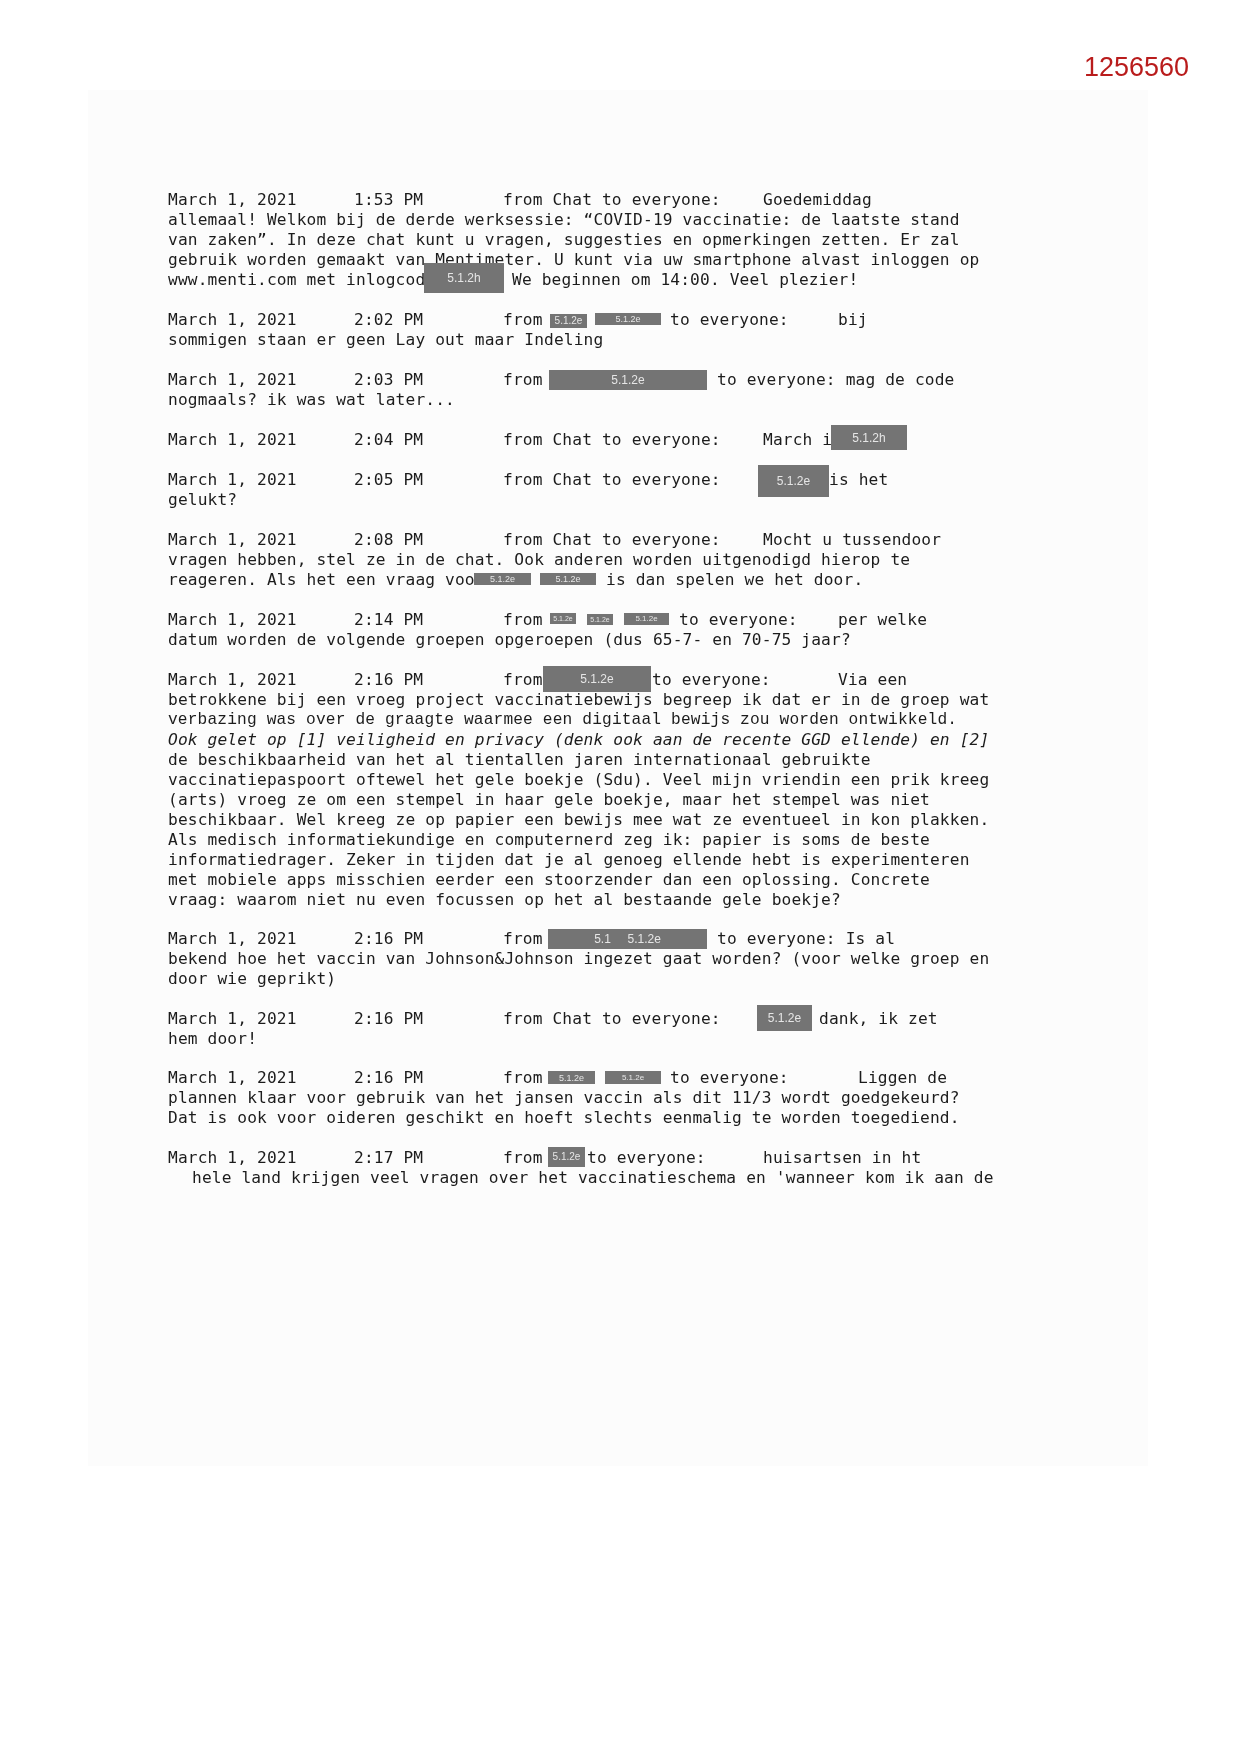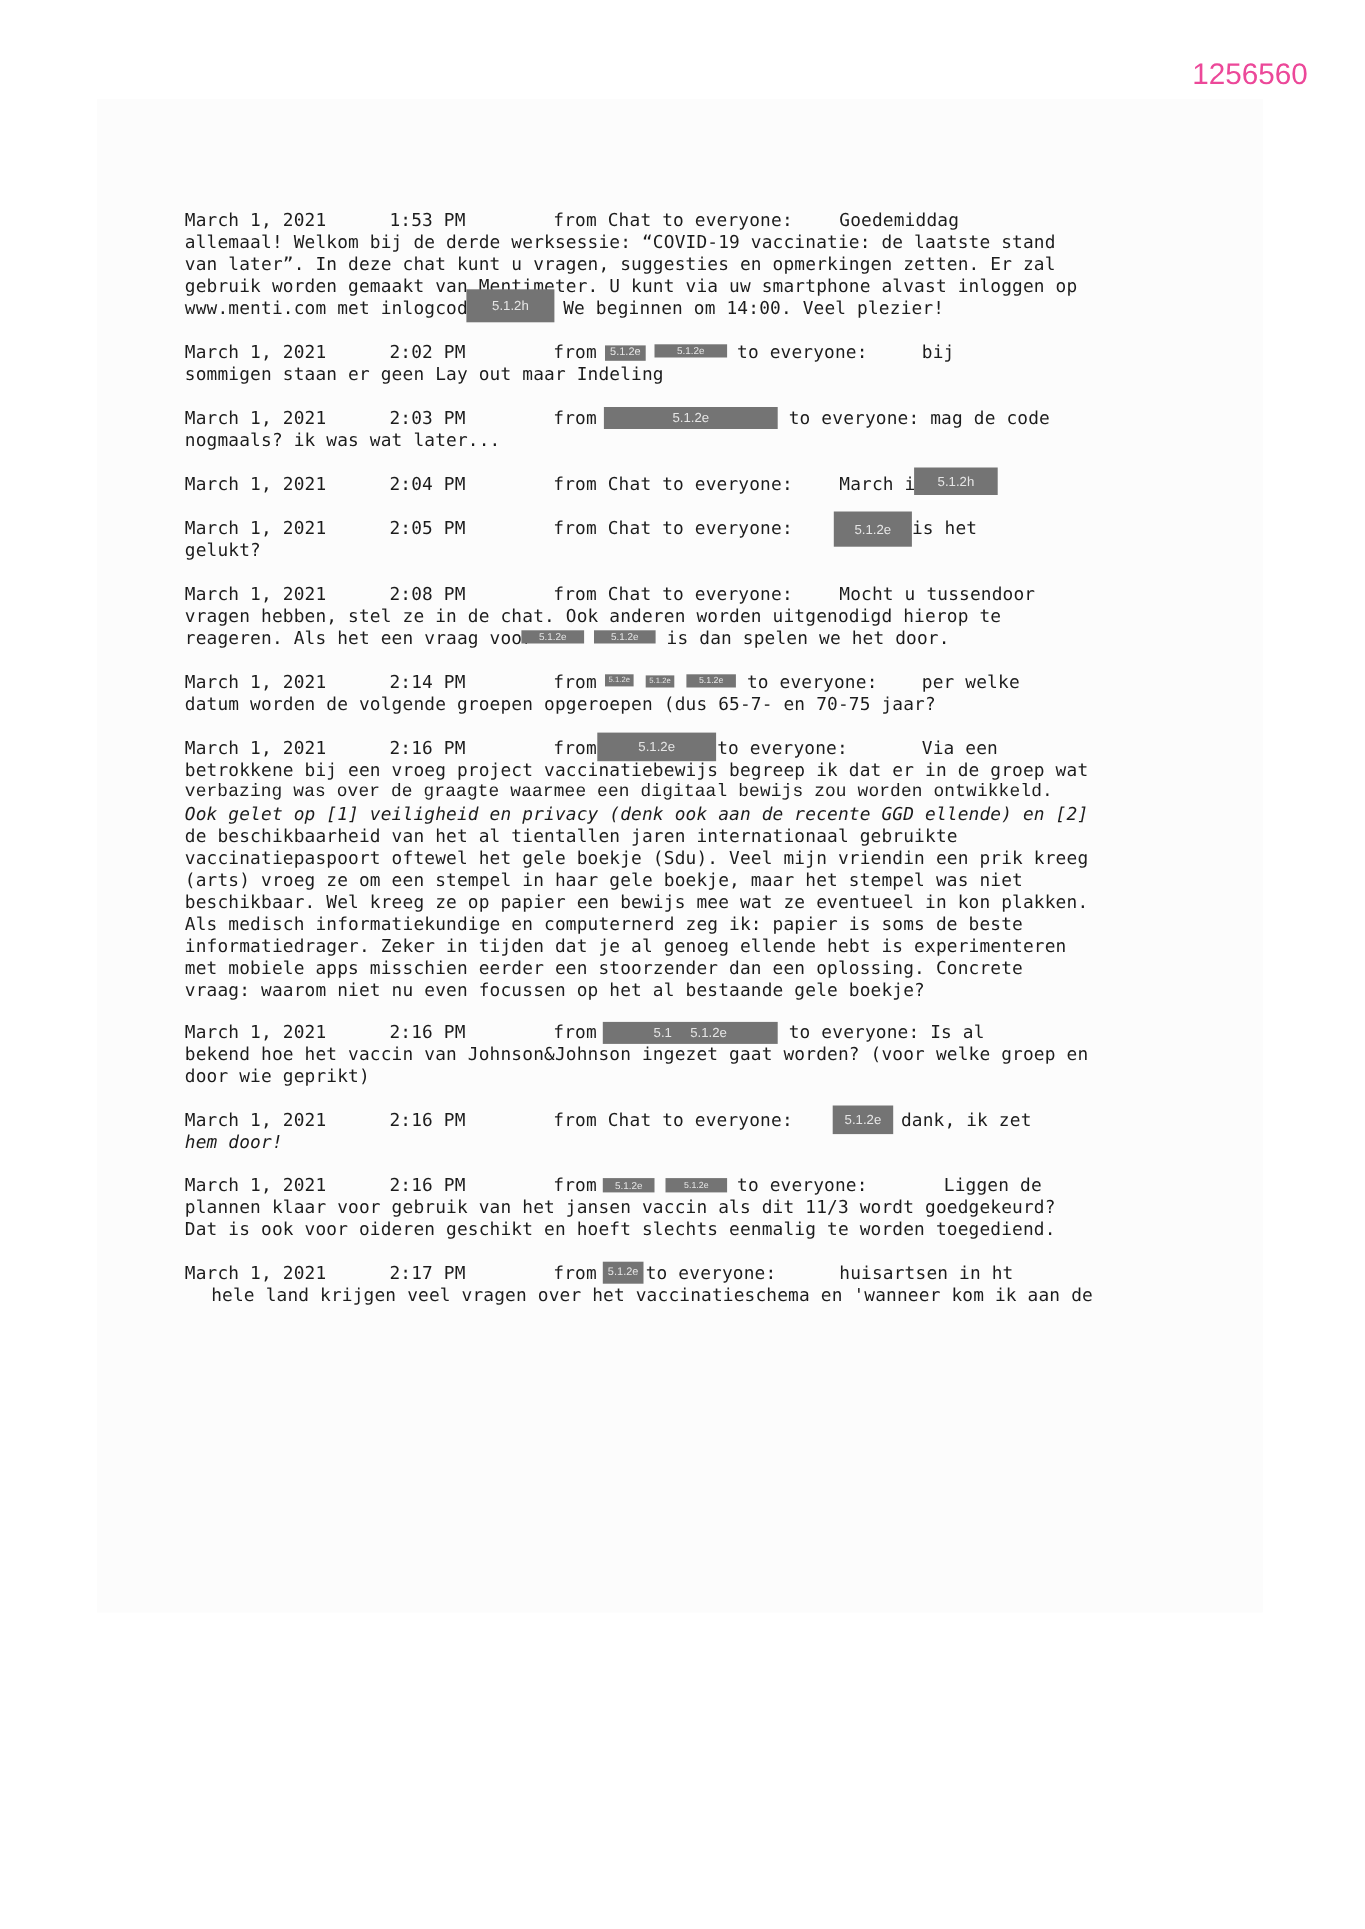--- a/index.html
+++ b/index.html
@@ -4,21 +4,21 @@
 <style>
   html, body { margin: 0; padding: 0; }
   body {
     width: 1241px; height: 1754px; position: relative;
     background: #ffffff; overflow: hidden;
     font-family: "DejaVu Sans Mono", "Liberation Mono", monospace;
   }
   .doc-number {
     position: absolute; top: 52px; right: 52px;
     font-family: "Liberation Sans", sans-serif;
-    font-size: 27px; color: #ec4899;
+    font-size: 27px; color: #b91c1c;
   }
   .panel {
     position: absolute; left: 88px; top: 90px;
     width: 1060px; height: 1376px;
     background: #fcfcfc;
   }
   .line {
     position: absolute; left: 168px;
     font-size: 16.2px; line-height: 20px; height: 20px;
     color: #1c1c1c; white-space: pre;
@@ -40,21 +40,21 @@
 <div class="panel"></div>
 
 <div>
   <div class="line" style="top:190px;">
     <span class="seg" style="left:0">March 1, 2021</span>
     <span class="seg" style="left:186px">1:53 PM</span>
     <span class="seg" style="left:335px">from Chat to everyone:</span>
     <span class="seg" style="left:595px">Goedemiddag</span>
   </div>
   <div class="line" style="top:210px;">allemaal! Welkom bij de derde werksessie: “COVID-19 vaccinatie: de laatste stand</div>
-  <div class="line" style="top:230px;">van later”. In deze chat kunt u vragen, suggesties en opmerkingen zetten. Er zal</div>
+  <div class="line" style="top:230px;">van zaken”. In deze chat kunt u vragen, suggesties en opmerkingen zetten. Er zal</div>
   <div class="line" style="top:250px;">gebruik worden gemaakt van Mentimeter. U kunt via uw smartphone alvast inloggen op</div>
   <div class="line" style="top:270px;">
     <span class="seg" style="left:0">www.menti.com met inlogcode</span>
     <span class="redact" style="left:256px; top:-7px; width:80px; height:30px; font-size:12px;">5.1.2h</span>
     <span class="seg" style="left:344px">We beginnen om 14:00. Veel plezier!</span>
   </div>
 </div>
 
 <div>
   <div class="line" style="top:310px;">
@@ -166,21 +166,21 @@
 </div>
 
 <div>
   <div class="line" style="top:1009px;">
     <span class="seg" style="left:0">March 1, 2021</span>
     <span class="seg" style="left:186px">2:16 PM</span>
     <span class="seg" style="left:335px">from Chat to everyone:</span>
     <span class="redact" style="left:589px; top:-4px; width:55px; height:26px; font-size:12px;">5.1.2e</span>
     <span class="seg" style="left:651px">dank, ik zet</span>
   </div>
-  <div class="line" style="top:1029px;font-style:italic;">hem door!</div>
+  <div class="line" style="top:1029px;">hem door!</div>
 </div>
 
 <div>
   <div class="line" style="top:1068px;">
     <span class="seg" style="left:0">March 1, 2021</span>
     <span class="seg" style="left:186px">2:16 PM</span>
     <span class="seg" style="left:335px">from</span>
     <span class="redact" style="left:380px; top:3px; width:47px; height:13px; font-size:9px;">5.1.2e</span>
     <span class="redact" style="left:437px; top:3px; width:56px; height:13px; font-size:8px;">5.1.2e</span>
     <span class="seg" style="left:502px">to everyone:</span>

